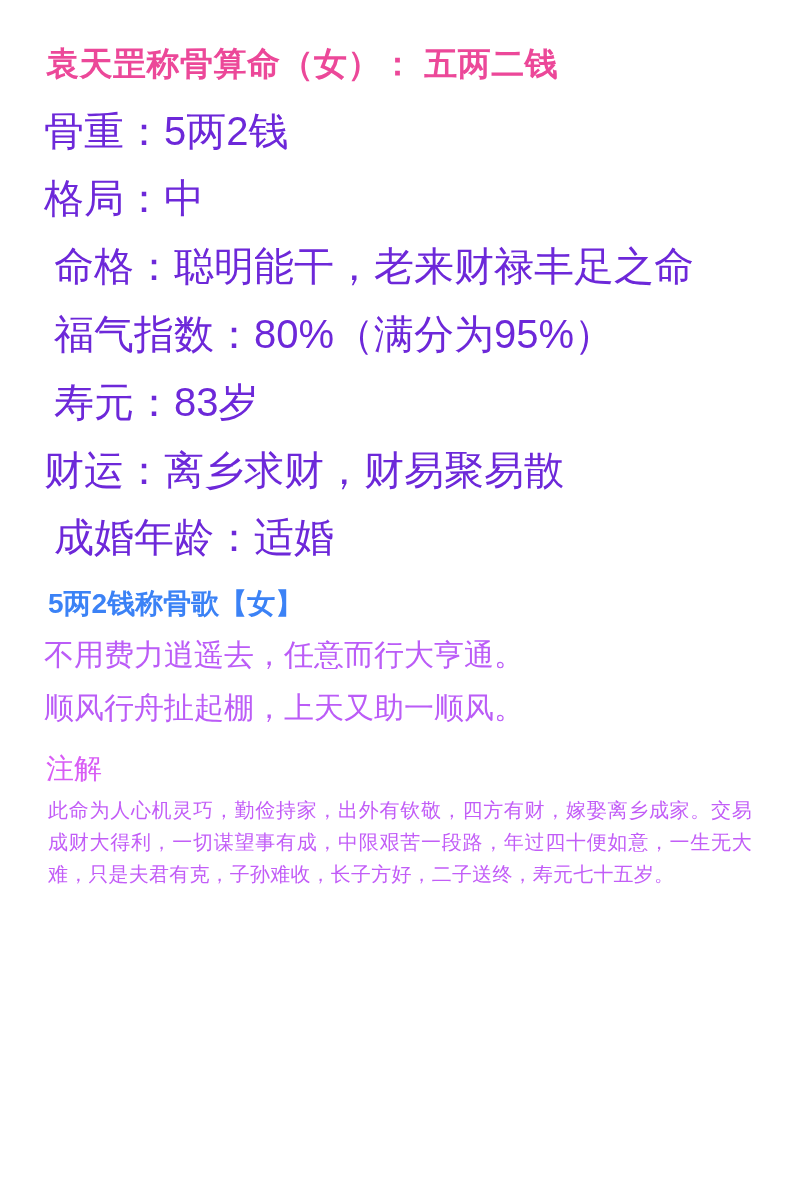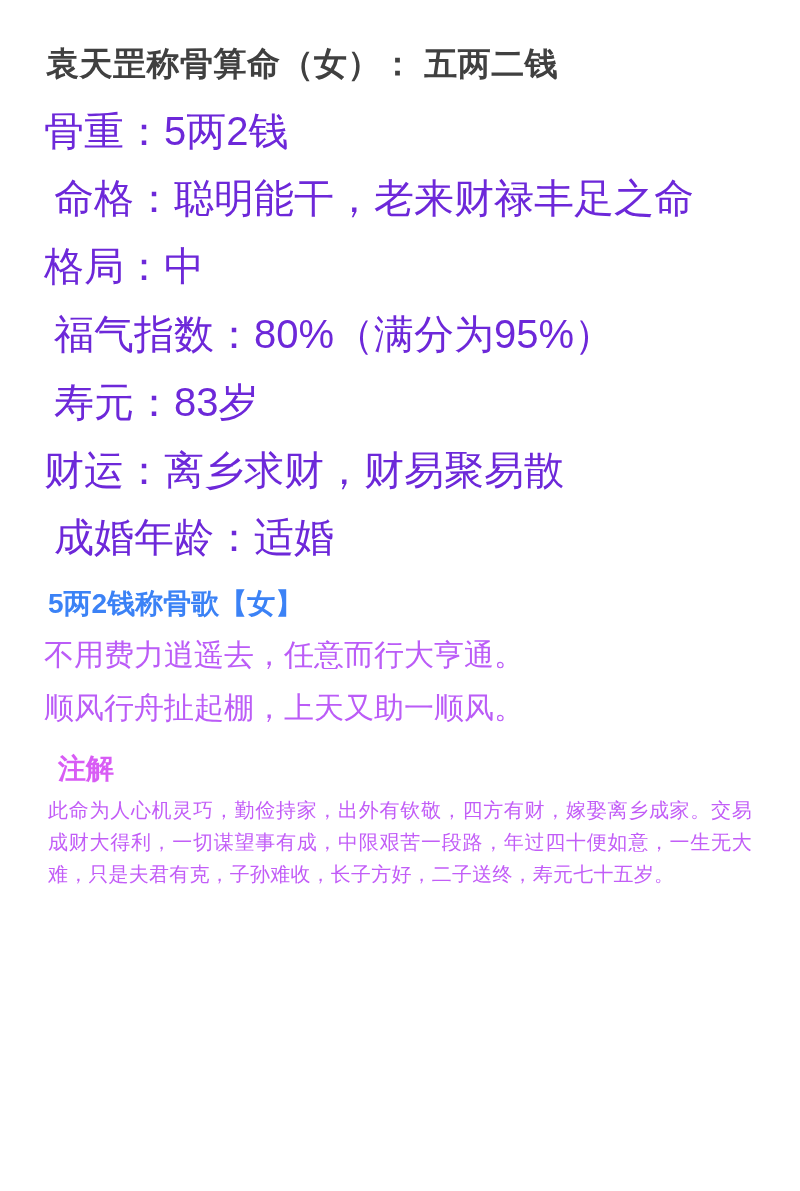--- a/index.html
+++ b/index.html
@@ -16,21 +16,21 @@
   }
   .page {
     box-sizing: border-box;
     width: 800px;
     height: 1191px;
     padding: 36px 44px 0 44px;
   }
   .title {
     font-size: 33px;
     font-weight: bold;
-    color: #404040;
+    color: #ec4899;
     letter-spacing: 0.5px;
     line-height: 1.35;
     margin: 6px 0 12px 2px;
     white-space: nowrap;
   }
   .info-line {
     font-size: 40px;
     line-height: 1.62;
     color: #6d28d9;
     margin: 0 0 3px 0;
@@ -49,45 +49,45 @@
   }
   .poem-line {
     font-size: 30px;
     line-height: 1.62;
     color: #bb5cf7;
     margin: 0 0 4px 0;
     white-space: nowrap;
   }
   .note-heading {
     font-size: 28px;
-    font-weight: bold;
+    font-weight: normal;
     color: #d85cf5;
-    margin: 16px 0 6px 14px;
+    margin: 16px 0 6px 2px;
     line-height: 1.4;
   }
   .note-body {
     font-size: 20px;
     line-height: 1.62;
     color: #c25df7;
     margin: 4px;
     text-align: justify;
     text-justify: inter-ideograph;
     letter-spacing: 0.2px;
   }
 </style>
 </head>
 <body>
 
 <div class="page">
 
   <div class="title">袁天罡称骨算命（女）： 五两二钱</div>
 
   <div class="info-line">骨重：5两2钱</div>
+  <div class="info-line">格局：中</div>
   <div class="info-line indent">命格：聪明能干，老来财禄丰足之命</div>
-  <div class="info-line">格局：中</div>
   <div class="info-line indent">福气指数：80%（满分为95%）</div>
   <div class="info-line indent">寿元：83岁</div>
   <div class="info-line">财运：离乡求财，财易聚易散</div>
   <div class="info-line indent">成婚年龄：适婚</div>
 
   <div class="subtitle">5两2钱称骨歌【女】</div>
 
   <div class="poem-line">不用费力逍遥去，任意而行大亨通。</div>
   <div class="poem-line">顺风行舟扯起棚，上天又助一顺风。</div>
 

